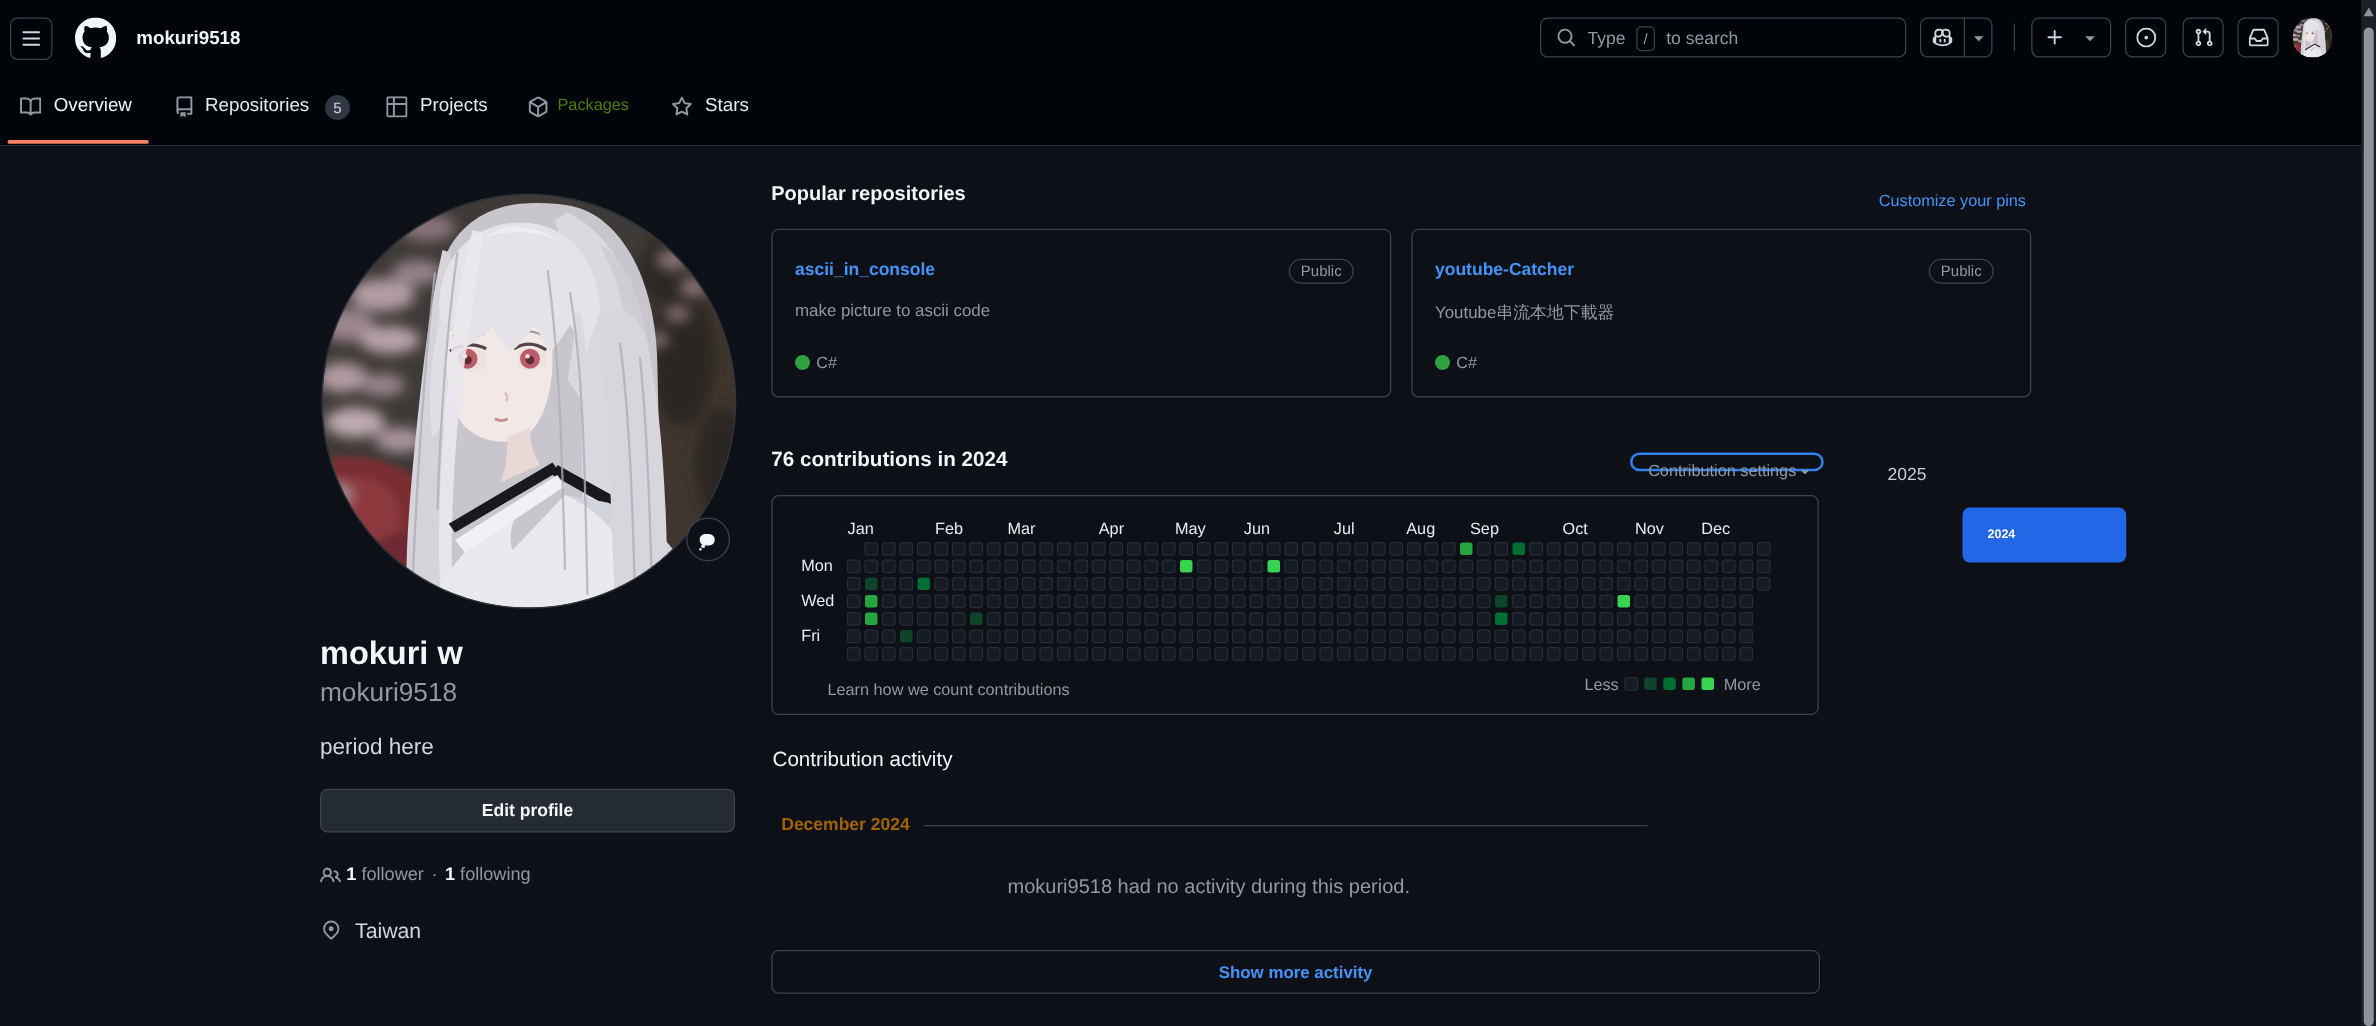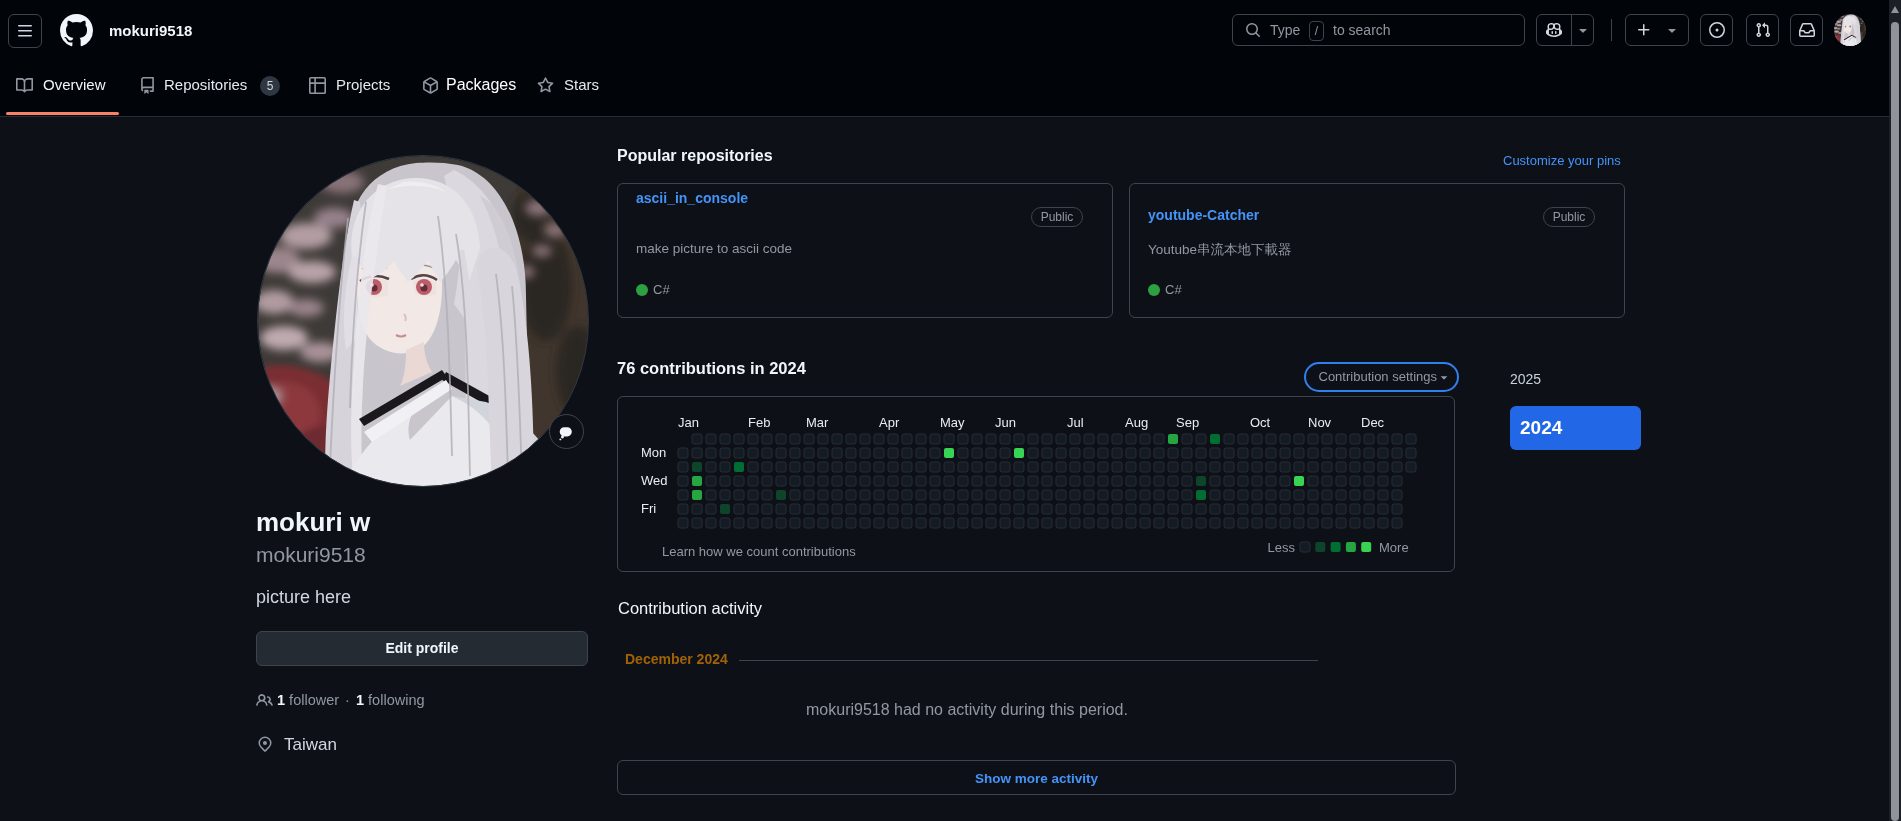--- a/index.html
+++ b/index.html
@@ -205,76 +205,76 @@
 <div class="abs" style="left:309px;top:76px">
   <svg class="ic abs" style="left:0;top:1px" width="17" height="17" viewBox="0 0 16 16" fill="#9198a1">
       <use href="#p-table"></use>
     </svg>
   <div class="abs" style="left:27px;top:0;font-size:15px;color:#e4eaf1;white-space:nowrap">Projects</div>
 </div>
 <div class="abs" style="left:422px;top:76px">
   <svg class="ic abs" style="left:0;top:1px" width="17" height="17" viewBox="0 0 16 16" fill="#9198a1">
       <use href="#p-pkg"></use>
     </svg>
-  <div class="abs" style="left:24px;top:0;font-size:16px;color:#ffffff;white-space:nowrap">Packages</div>
+  <div class="abs" style="left:24px;top:0;font-size:13px;color:#4d7c0f;white-space:nowrap">Packages</div>
 </div>
 <div class="abs" style="left:537px;top:76px">
   <svg class="ic abs" style="left:0;top:1px" width="17" height="17" viewBox="0 0 16 16" fill="#9198a1">
       <use href="#p-star"></use>
     </svg>
   <div class="abs" style="left:27px;top:0;font-size:15px;color:#e4eaf1;white-space:nowrap">Stars</div>
 </div>
 
 <svg class="abs" style="left:258px;top:156px;border-radius:50%;outline:1px solid #2f3742" width="330" height="330" viewBox="0 0 330 330">
     <use href="#av"></use>
   </svg>
 <div class="abs" style="left:549px;top:414px;width:35px;height:35px;background:#0d1117;border:1px solid #3d444d;border-radius:50%">
   <svg class="ic" style="margin:9px auto" width="17" height="17" viewBox="0 0 16 16" fill="#f0f6fc">
     <path d="M11.5 2A4.5 4.5 0 0 1 16 6.5c0 2.5-2 4.5-4.5 4.5h-3C6 11 4 9 4 6.5 4 4 6 2 8.5 2Z" transform="translate(-2.2,1.2) scale(0.95)"></path>
     <circle cx="4.2" cy="12.2" r="1.4"></circle>
     <circle cx="2.2" cy="14.5" r="0.9"></circle>
   </svg>
 </div>
 <div class="abs" style="left:256px;top:507px;font-size:26px;font-weight:700;color:#f0f6fc">mokuri w</div>
 <div class="abs" style="left:256px;top:543px;font-size:21px;font-weight:300;color:#9198a1">mokuri9518</div>
-<div class="abs" style="left:256px;top:587px;font-size:18px;color:#d1d7e0">picture here</div>
+<div class="abs" style="left:256px;top:587px;font-size:18px;color:#d1d7e0">period here</div>
 <div class="abs" style="left:256px;top:631px;width:332px;height:35px;background:#252b33;border:1px solid #3d444d;border-radius:6px;font-size:14px;font-weight:700;color:#f0f6fc;text-align:center;line-height:33px">Edit profile</div>
 <div class="abs" style="left:256px;top:692px;height:17px">
   <svg class="ic abs" style="left:0;top:0" width="17" height="17" viewBox="0 0 16 16" fill="#9198a1">
       <use href="#p-people"></use>
     </svg>
   <div class="abs" style="left:21px;top:0;font-size:14.5px;color:#9198a1;white-space:nowrap"><b style="color:#f0f6fc">1</b> follower <span style="margin:0 2px">·</span> <b style="color:#f0f6fc">1</b> following</div>
 </div>
 <div class="abs" style="left:257px;top:735px;height:18px">
   <svg class="ic abs" style="left:0;top:1px" width="16" height="16" viewBox="0 0 16 16" fill="#9198a1">
       <use href="#p-loc"></use>
     </svg>
   <div class="abs" style="left:27px;top:0;font-size:17px;color:#d1d7e0">Taiwan</div>
 </div>
 
 <div class="abs" style="left:617px;top:147px;font-size:16px;font-weight:700;color:#f0f6fc">Popular repositories</div>
 <a class="abs link" style="left:1503px;top:153px;font-size:13px">Customize your pins</a>
 
 <div class="abs" style="left:617px;top:183px;width:496px;height:135px;border:1px solid #3d444d;border-radius:6px">
-  <a class="abs link" style="left:18px;top:6px;font-size:14px;font-weight:700">ascii_in_console</a>
+  <a class="abs link" style="left:18px;top:23px;font-size:14px;font-weight:700">ascii_in_console</a>
   <div class="abs" style="left:413px;top:23px;width:52px;height:20px;border:1px solid #3d444d;border-radius:10px;font-size:12px;color:#9198a1;text-align:center;line-height:18px">Public</div>
   <div class="abs" style="left:18px;top:57px;font-size:13.5px;color:#9198a1">make picture to ascii code</div>
   <div class="abs" style="left:18px;top:100px;width:12px;height:12px;border-radius:50%;background:#2da042"></div>
   <div class="abs" style="left:35px;top:98px;font-size:13px;color:#9198a1">C#</div>
 </div>
 <div class="abs" style="left:1129px;top:183px;width:496px;height:135px;border:1px solid #3d444d;border-radius:6px">
   <a class="abs link" style="left:18px;top:23px;font-size:14px;font-weight:700">youtube-Catcher</a>
   <div class="abs" style="left:413px;top:23px;width:52px;height:20px;border:1px solid #3d444d;border-radius:10px;font-size:12px;color:#9198a1;text-align:center;line-height:18px">Public</div>
   <div class="abs" style="left:18px;top:57px;font-size:13.5px;color:#9198a1">Youtube串流本地下載器</div>
   <div class="abs" style="left:18px;top:100px;width:12px;height:12px;border-radius:50%;background:#2da042"></div>
   <div class="abs" style="left:35px;top:98px;font-size:13px;color:#9198a1">C#</div>
 </div>
 
 <div class="abs" style="left:617px;top:359px;font-size:16.5px;font-weight:700;color:#f0f6fc">76 contributions in 2024</div>
-<div class="abs" style="left:1304px;top:362px;width:155px;height:30px;border:2.5px solid #3080f0;border-radius:15px">
+<div class="abs" style="left:1304px;top:362px;width:155px;height:15px;border:2.5px solid #3080f0;border-radius:15px">
   <div class="abs" style="left:12.5px;top:4.5px;font-size:13px;color:#9198a1;white-space:nowrap">Contribution settings</div>
   <svg class="ic abs" style="left:131px;top:5.5px" width="14" height="14" viewBox="0 0 16 16" fill="#9198a1">
       <use href="#p-tri"></use>
     </svg>
 </div>
 <div class="abs" style="left:617px;top:396px;width:838px;height:176px;border:1px solid #3d444d;border-radius:6px"></div>
 <svg id="graph" class="abs" style="left:617px;top:396px" width="838" height="176" viewBox="0 0 838 176">
   <g font-family="Liberation Sans, sans-serif" font-size="13" fill="#e6edf3">
     <text x="61" y="31">Jan</text>
       <text x="131" y="31">Feb</text>
@@ -668,21 +668,21 @@
   <g id="legend">
       <rect x="683.0" y="146" width="10" height="10" rx="2" fill="#151b23" stroke="#262d38"></rect>
       <rect x="698.3" y="146" width="10" height="10" rx="2" fill="#0e4429"></rect>
       <rect x="713.6" y="146" width="10" height="10" rx="2" fill="#006d32"></rect>
       <rect x="728.9" y="146" width="10" height="10" rx="2" fill="#26a641"></rect>
       <rect x="744.2" y="146" width="10" height="10" rx="2" fill="#39d353"></rect>
     </g>
 </svg>
 
 <div class="abs" style="left:1510px;top:371px;font-size:14px;color:#c9d1d9">2025</div>
-<div class="abs" style="left:1510px;top:406px;width:131px;height:44px;background:#2267e6;border-radius:6px;color:#ffffff;font-size:19px;font-weight:700;line-height:44px;padding-left:10px">2024</div>
+<div class="abs" style="left:1570px;top:406px;width:131px;height:44px;background:#2267e6;border-radius:6px;color:#ffffff;font-size:10px;font-weight:700;line-height:44px;padding-left:20px">2024</div>
 
 <div class="abs" style="left:618px;top:599px;font-size:16.5px;font-weight:400;color:#f0f6fc">Contribution activity</div>
 <div class="abs" style="left:625px;top:651px;font-size:14px;font-weight:700;color:#a16207">December 2024</div>
 <div class="abs" style="left:739px;top:660px;width:579px;height:1px;background:#3d444d"></div>
 <div class="abs" style="left:806px;top:701px;font-size:16px;color:#9198a1">mokuri9518 had no activity during this period.</div>
 <div class="abs" style="left:617px;top:760px;width:839px;height:35px;border:1px solid #3d444d;border-radius:6px;text-align:center;line-height:33px"><span class="link" style="font-size:13.5px;font-weight:700">Show more activity</span></div>
 
 <div class="abs" style="left:1889px;top:0;width:12px;height:821px;background:#1c2026"></div>
 <div class="abs" style="left:1891px;top:22px;width:8px;height:799px;background:#8f939a;border-radius:4px"></div>
 <div class="abs" style="left:1891px;top:6px;width:0;height:0;border-left:4px solid transparent;border-right:4px solid transparent;border-bottom:7px solid #8f939a"></div>

